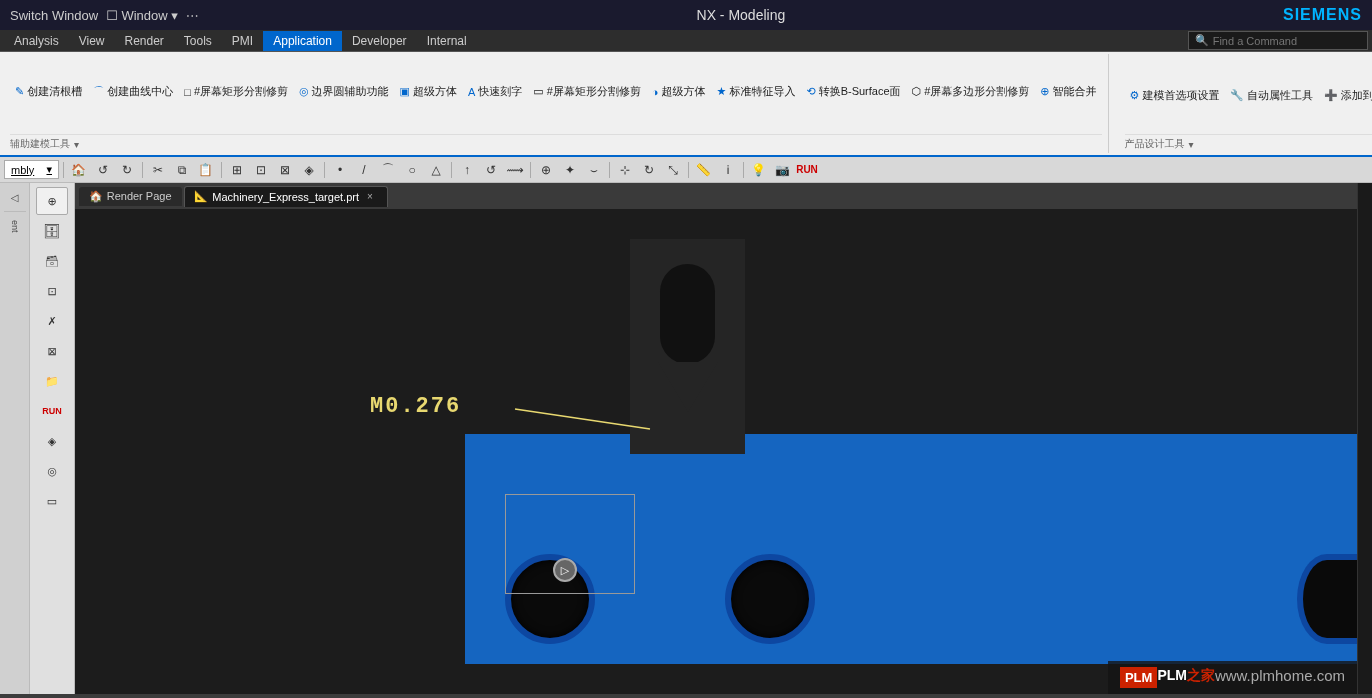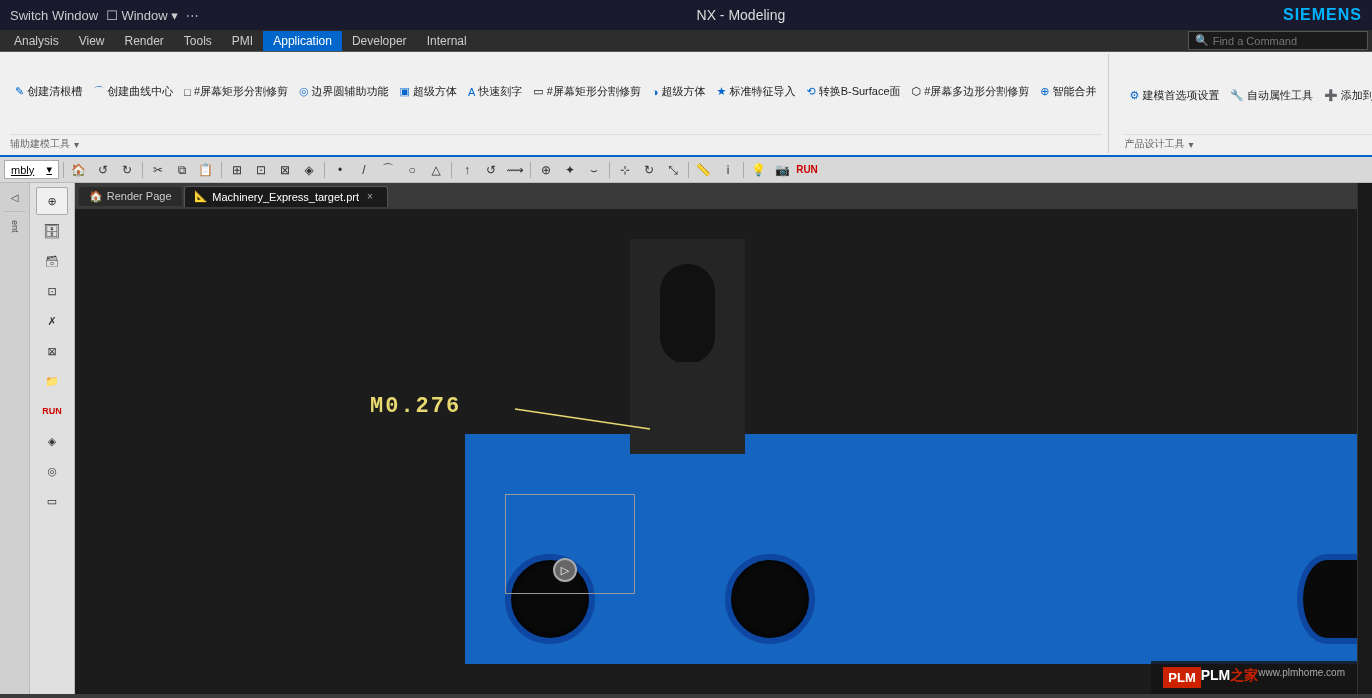--- a/index.html
+++ b/index.html
@@ -514,21 +514,21 @@
 
         <div style="position:absolute;bottom:112px;left:478px;width:24px;height:24px;border-radius:50%;background:#666;border:2px solid #aaa;display:flex;align-items:center;justify-content:center;">
           <span style="color:white;font-size:11px;">▷</span>
         </div>
 
         <div style="position:absolute;bottom:0;right:0;background:rgba(20,20,20,0.8);padding:6px 12px;display:flex;align-items:center;gap:8px;">
           <div style="display:flex;gap:0;">
             <div style="background:#cc2200;color:white;padding:3px 5px;font-size:13px;font-weight:bold;font-family:Arial;">PLM</div>
             <div style="display:flex;flex-direction:row;">
               <span style="color:white;font-size:14px;font-weight:bold;">PLM<span style="color:#cc2200;">之家</span></span>
-              <span style="color:#aaa;font-size:10px;">www.plmhome.com</span>
+              <span style="color:#aaa;font-size:15px;">www.plmhome.com</span>
             </div>
           </div>
         </div>
       </div>
     </div>
   </div>
 
   <div class="right-panel"></div>
 </div>
 

